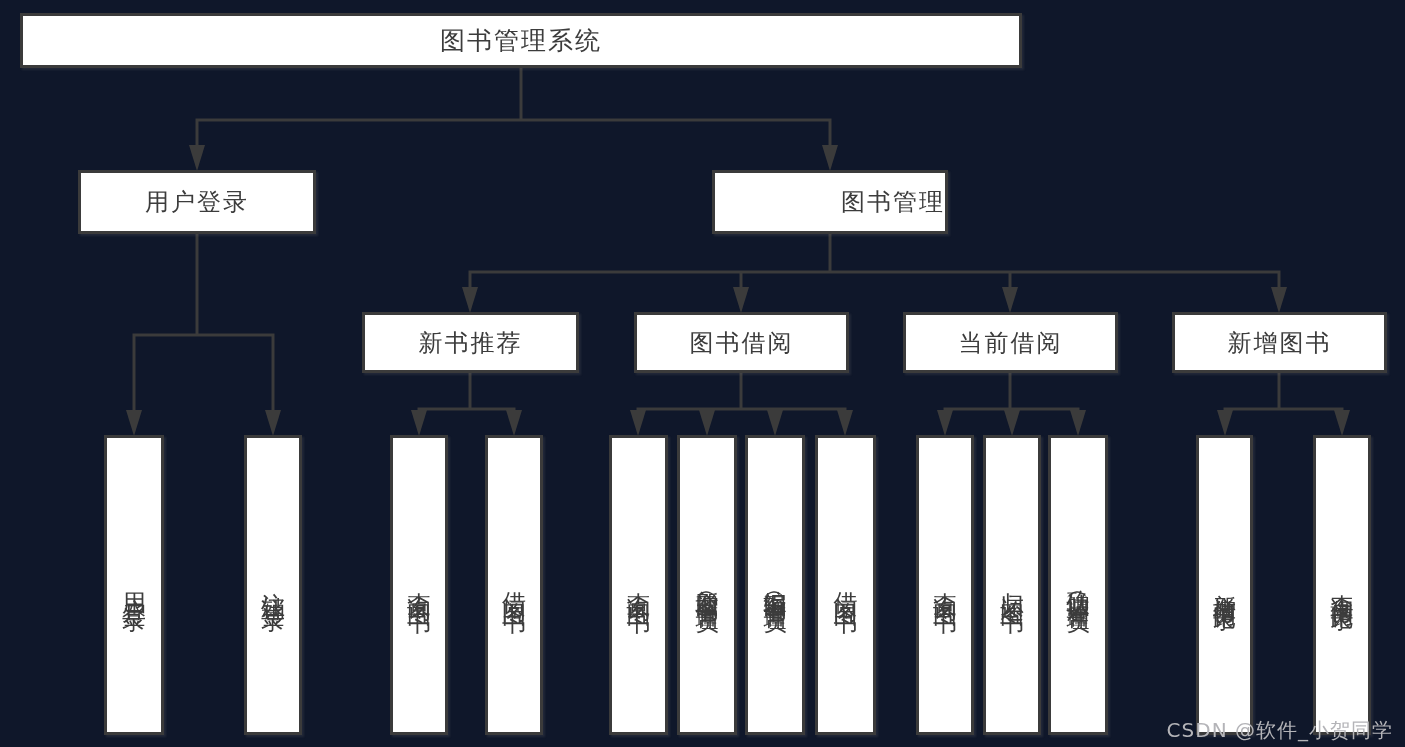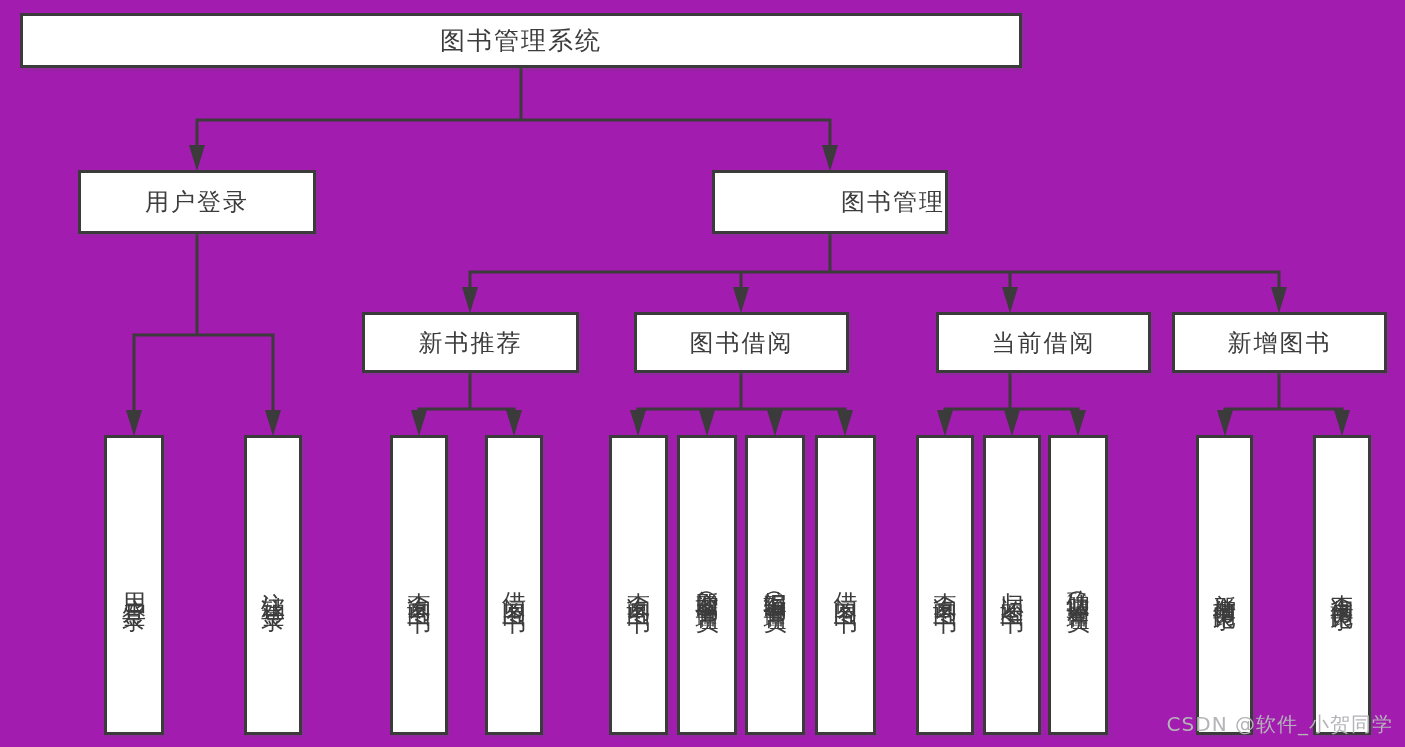--- a/index.html
+++ b/index.html
@@ -5,21 +5,21 @@
   :root{
     --line:#3b3b3b;
     --text:#3c3c3c;
     --watermark:#b4b4b8;
   }
   html,body{margin:0;padding:0;background:#ffffff;}
   body{font-family:"DejaVu Sans","Liberation Sans",sans-serif;}
   .stage{
     position:relative;
     width:1405px;height:747px;
-    background:#a21caf;
+    background:#0f172a;
     overflow:hidden;
   }
   .connectors{
     position:absolute;left:0;top:0;width:1405px;height:747px;
   }
   .connectors path{stroke:var(--line);stroke-width:3;fill:none;}
   .connectors polygon{fill:var(--line);stroke:none;}
   .node{
     position:absolute;
     box-sizing:border-box;
@@ -42,40 +42,40 @@
   }
   .node.vertical.long .lbl{letter-spacing:3px;font-size:23px;}
   
   .n-root{left:20px;top:13px;width:1002px;height:55px;font-size:25px;}
   
   .n-ul{left:78px;top:170px;width:238px;height:64px;}
   .n-bm{left:712px;top:170px;width:236px;height:64px;justify-content:flex-end;}
   
   .n-nbr{left:362px;top:312px;width:217px;height:61px;}
   .n-bb{left:634px;top:312px;width:215px;height:61px;}
-  .n-cb{left:903px;top:312px;width:215px;height:61px;margin-left:33px;}
+  .n-cb{left:903px;top:312px;width:215px;height:61px;}
   .n-br{left:1172px;top:312px;width:215px;height:61px;}
   
   .leaf{top:435px;height:300px;}
   .n-l1{left:104px;width:60px;}
   .n-l2{left:244px;width:58px;}
   .n-l3{left:390px;width:58px;}
   .n-l4{left:485px;width:58px;}
   .n-l5{left:609px;width:59px;}
   .n-l6{left:677px;width:60px;}
   .n-l7{left:745px;width:60px;}
   .n-l8{left:815px;width:61px;}
   .n-l9{left:916px;width:58px;}
   .n-l10{left:983px;width:58px;}
   .n-l11{left:1048px;width:60px;}
   .n-l12{left:1196px;width:57px;}
   .n-l13{left:1313px;width:58px;}
   .watermark{
     position:absolute;
-    right:12px;bottom:9px;
+    right:12px;bottom:3px;
     font-size:20px;
     color:var(--watermark);
     letter-spacing:1px;
   }
 </style>
 </head>
 <body>
 
 <div class="stage">
 

